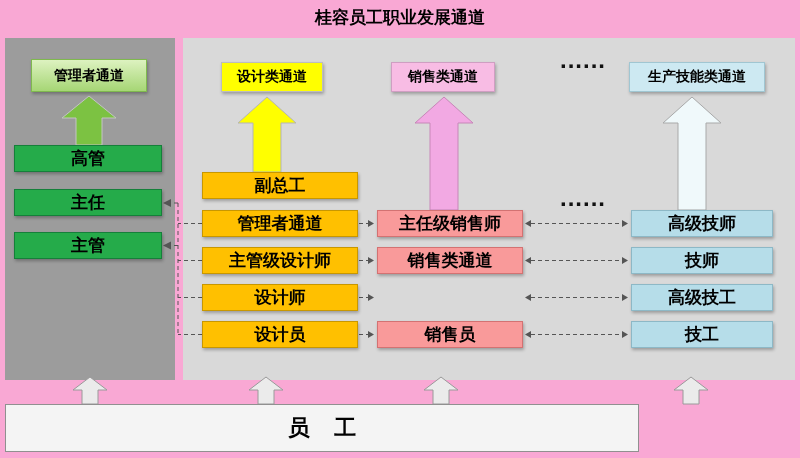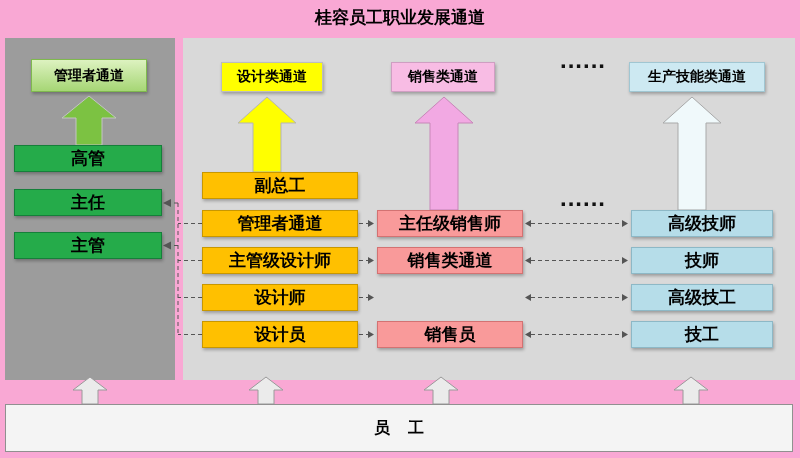--- a/index.html
+++ b/index.html
@@ -22,24 +22,24 @@
   .hdr-sales{left:391px;top:62px;width:104px;background:#f8bce4;border:1px solid #cf9ec2;}
   .hdr-prod{left:629px;top:62px;width:136px;background:#cde9f2;border:1px solid #a0c6d2;}
   .green-box{left:14px;width:148px;background:#25ab4a;border:1px solid #15803a;}
   .orange-box{left:202px;width:156px;background:#ffc000;border:1px solid #c89700;}
   .pink-box{left:377px;width:146px;background:#f99a9a;border:1px solid #d37272;text-align:right;}
   .blue-box{left:631px;width:142px;background:#b6dde9;border:1px solid #8db8c6;}
   .ellipsis{position:absolute;width:86px;text-align:center;font-size:24px;font-weight:bold;
             color:#111;letter-spacing:1px;}
   .ellipsis-top{left:540px;top:46px;}
   .ellipsis-mid{left:540px;top:184px;}
-  .employee-bar{position:absolute;left:5px;top:404px;width:788px;height:48px;
+  .employee-bar{position:absolute;left:5px;top:404px;width:634px;height:48px;
                 background:#f4f4f4;border:1px solid #909090;box-sizing:border-box;
                 display:flex;align-items:center;justify-content:center;
-                font-size:16px;font-weight:bold;white-space:pre;color:#000;}
+                font-size:22px;font-weight:bold;white-space:pre;color:#000;}
 </style>
 </head>
 <body>
 
 <div class="stage">
 
   <div class="title">桂容员工职业发展通道</div>
 
   <div class="panel panel-left"></div>
   <div class="panel panel-main"></div>

